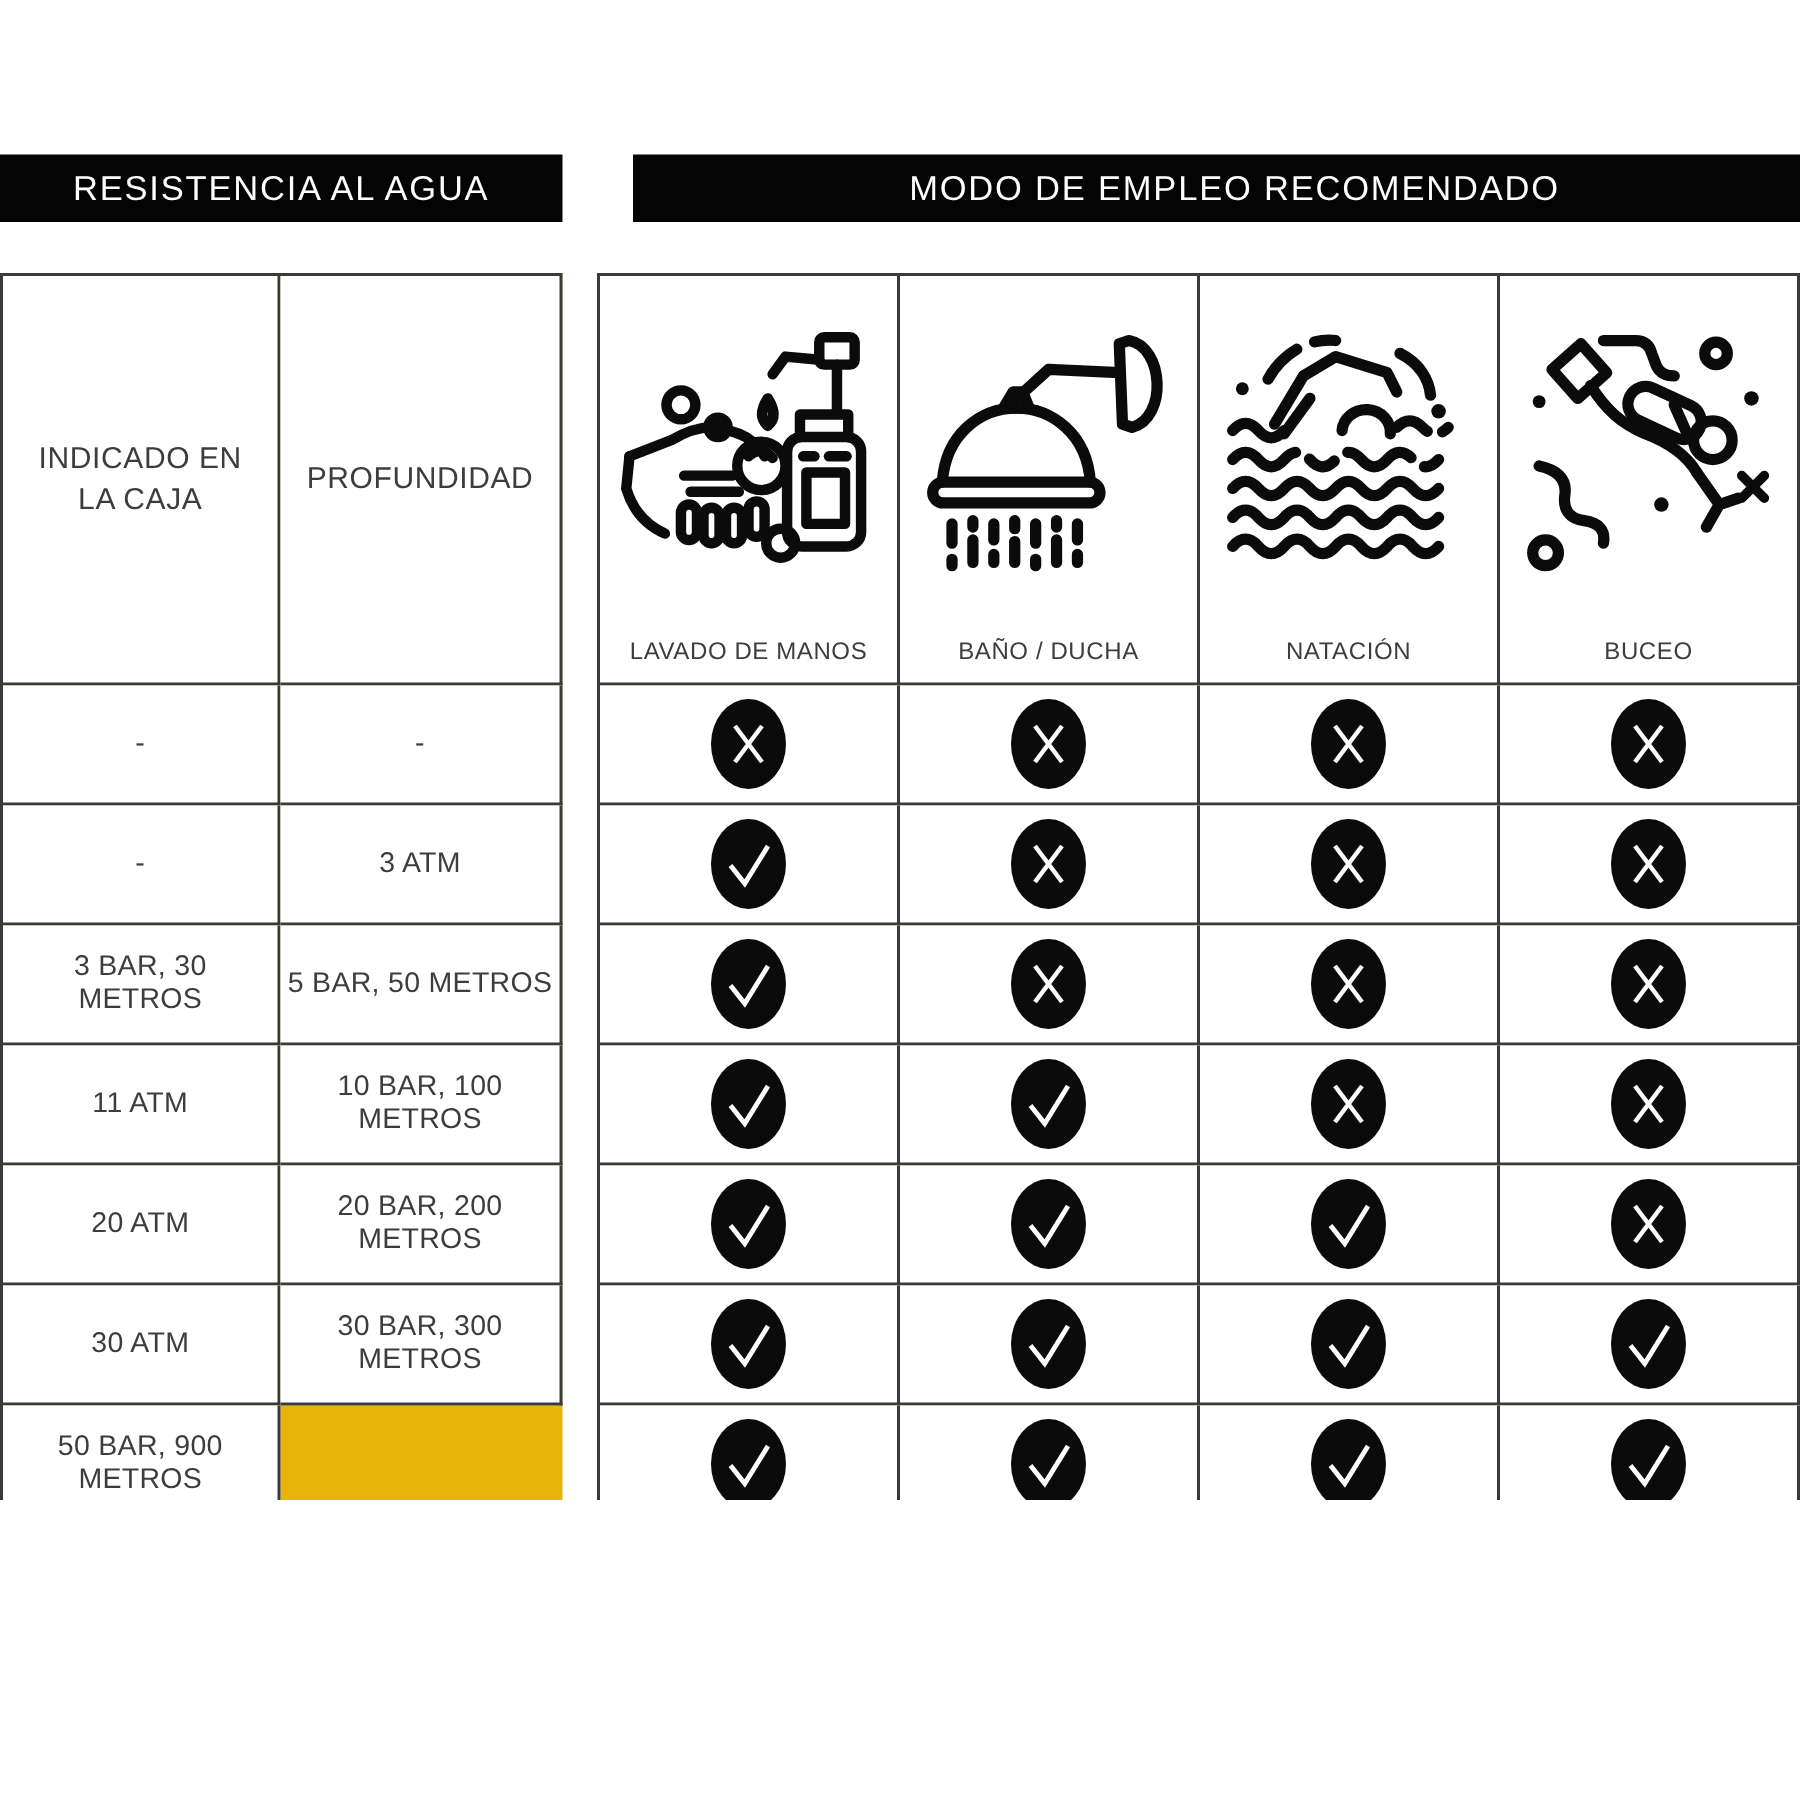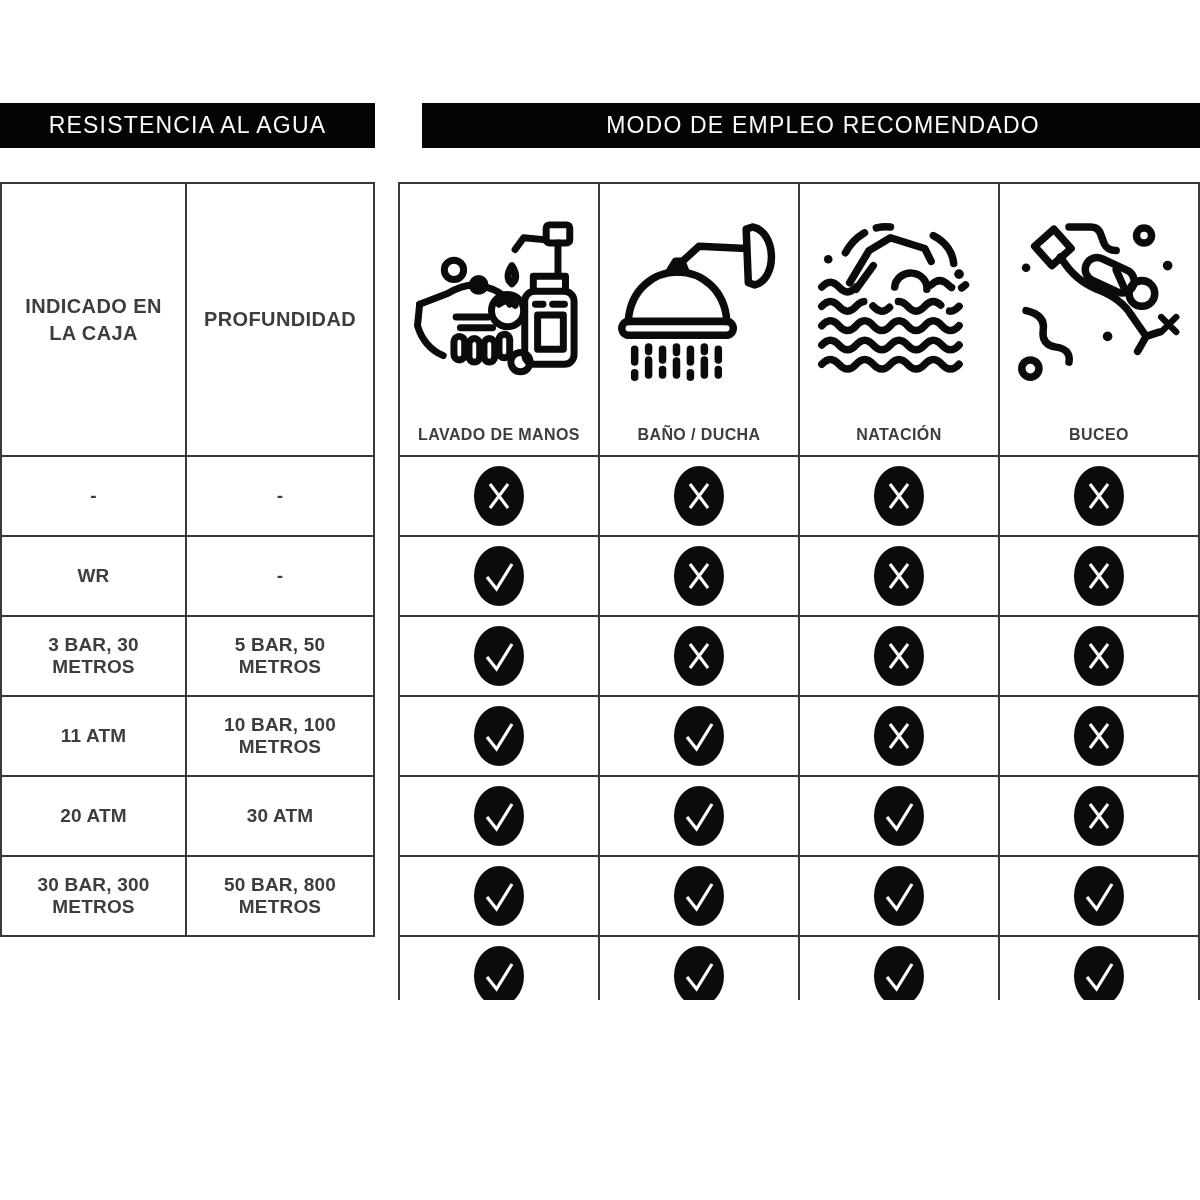--- a/index.html
+++ b/index.html
@@ -5,21 +5,21 @@
   html,body{margin:0;padding:0;background:#ffffff;}
   .canvas{position:relative;width:1200px;height:1000px;background:#ffffff;
           font-family:"Liberation Sans", sans-serif;color:#3d3d3d;overflow:hidden;padding-left:18px;}
   .hdr{position:absolute;top:103px;height:45px;background:#040404;color:#fdfdfd;
        display:flex;align-items:center;justify-content:center;
        font-size:23px;letter-spacing:1.2px;}
   .hdr-left{left:0;width:375px;}
   .hdr-right{left:398px;width:802px;margin-left:24px;}
 
   .tbl{position:absolute;top:182px;display:grid;box-sizing:border-box;
-       border-top:2px solid #3a3a3a;border-left:2px solid #3a3a3a;background:#eab308;font-weight:bold;}
+       border-top:2px solid #3a3a3a;border-left:2px solid #3a3a3a;background:#eab308;}
   .tbl-left{left:0;width:375px;grid-template-columns:185px 1fr;}
   .tbl-right{left:398px;width:802px;grid-template-columns:repeat(4,1fr);}
 
   .cell{box-sizing:border-box;border-right:2px solid #3a3a3a;border-bottom:2px solid #3a3a3a;
         display:flex;align-items:center;justify-content:center;text-align:center;
         background:#fff;}
   .head-cell{height:273px;font-size:20px;letter-spacing:0.4px;padding:0 14px;line-height:1.35;}
   .body-cell{height:80px;font-size:19px;letter-spacing:0.2px;padding:0 4px;}
   .icon-cell{height:273px;flex-direction:column;justify-content:flex-end;
              padding-bottom:11px;gap:8px;}
@@ -39,30 +39,31 @@
   </div>
   <div class="hdr hdr-right">
     <span>MODO DE EMPLEO RECOMENDADO</span>
   </div>
 
   <div class="tbl tbl-left" id="left-table">
     <div class="cell head-cell">INDICADO EN LA CAJA</div>
     <div class="cell head-cell">PROFUNDIDAD</div>
   <div class="cell body-cell">-</div>
       <div class="cell body-cell">-</div>
-      <div class="cell body-cell">WR</div>
       <div class="cell body-cell">-</div>
+      <div class="cell body-cell">3 ATM</div>
       <div class="cell body-cell">3 BAR, 30 METROS</div>
       <div class="cell body-cell">5 BAR, 50 METROS</div>
       <div class="cell body-cell">11 ATM</div>
       <div class="cell body-cell">10 BAR, 100 METROS</div>
       <div class="cell body-cell">20 ATM</div>
+      <div class="cell body-cell">20 BAR, 200 METROS</div>
       <div class="cell body-cell">30 ATM</div>
       <div class="cell body-cell">30 BAR, 300 METROS</div>
-      <div class="cell body-cell">50 BAR, 800 METROS</div>
+      <div class="cell body-cell">50 BAR, 900 METROS</div>
     </div>
 
   <div class="tbl tbl-right" id="right-table">
 
     <div class="cell icon-cell">
       <span class="icon-box">
         <svg width="172" height="178" viewBox="0 0 160 166" fill="none" stroke="#0b0b0b" stroke-width="6.5" stroke-linecap="round" stroke-linejoin="round">
 
           <rect x="104" y="74" width="46" height="68" rx="9"></rect>
           <path d="M112 74 L112 60 L142 60 L142 74"></path>

